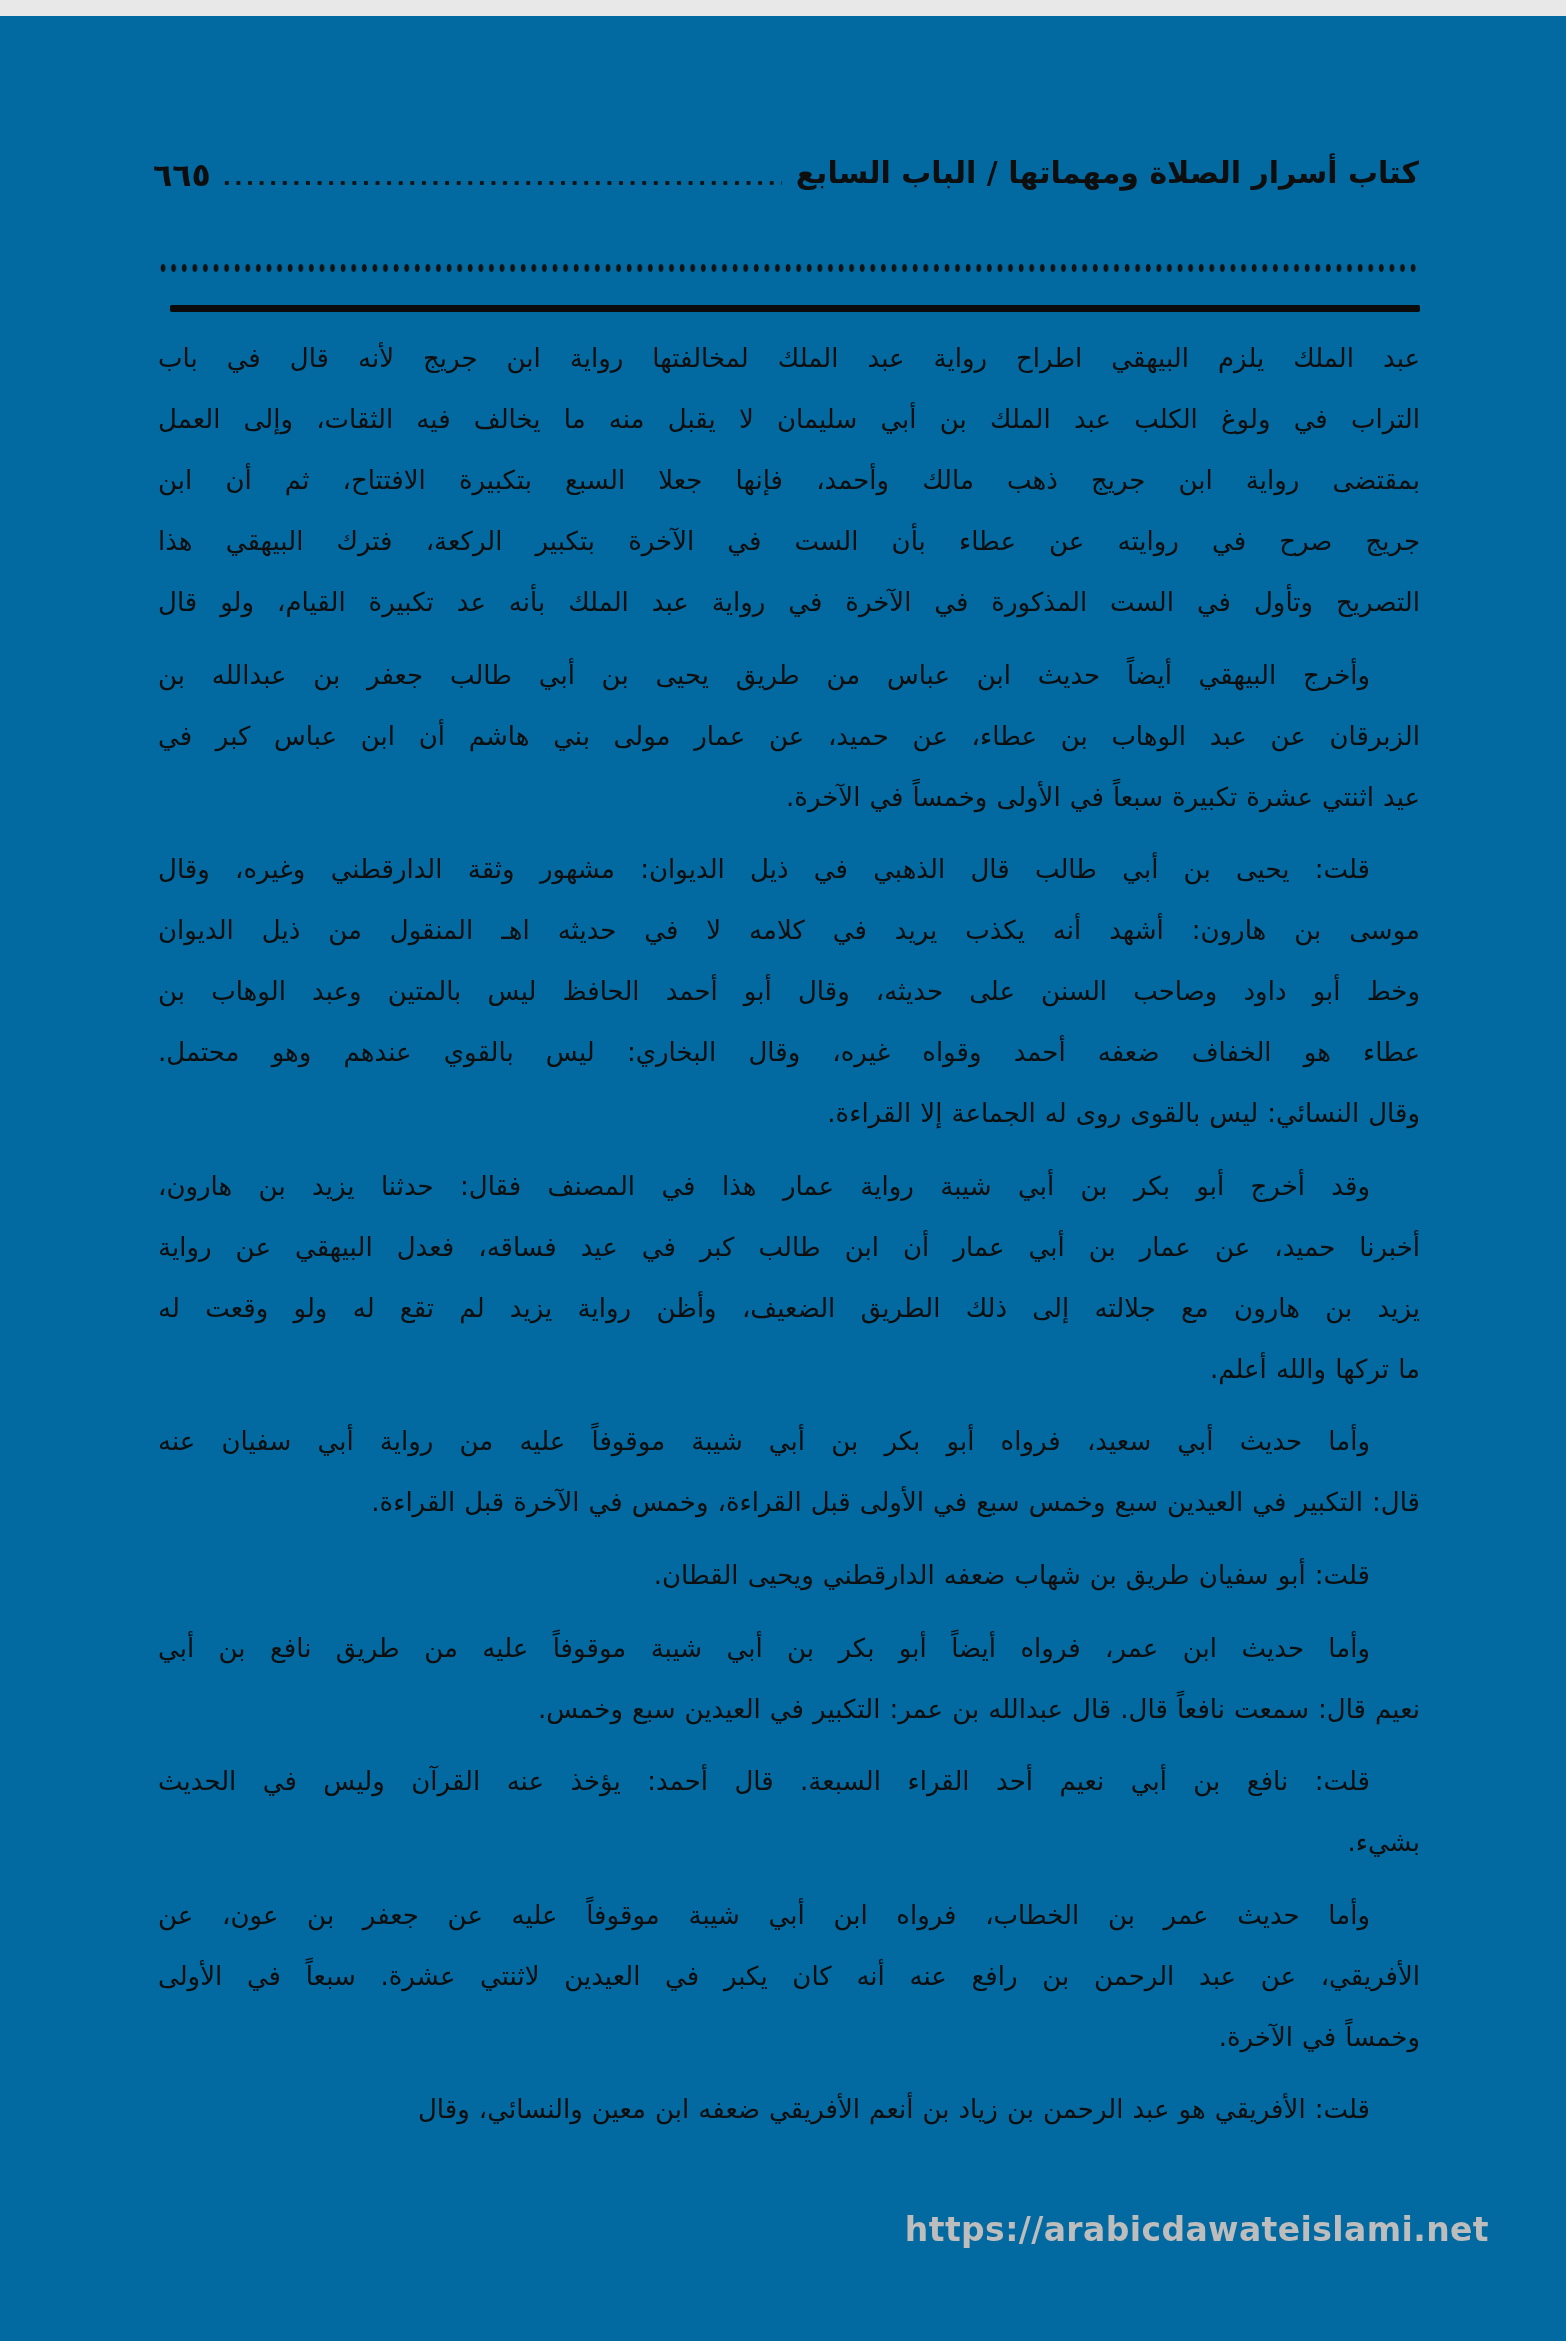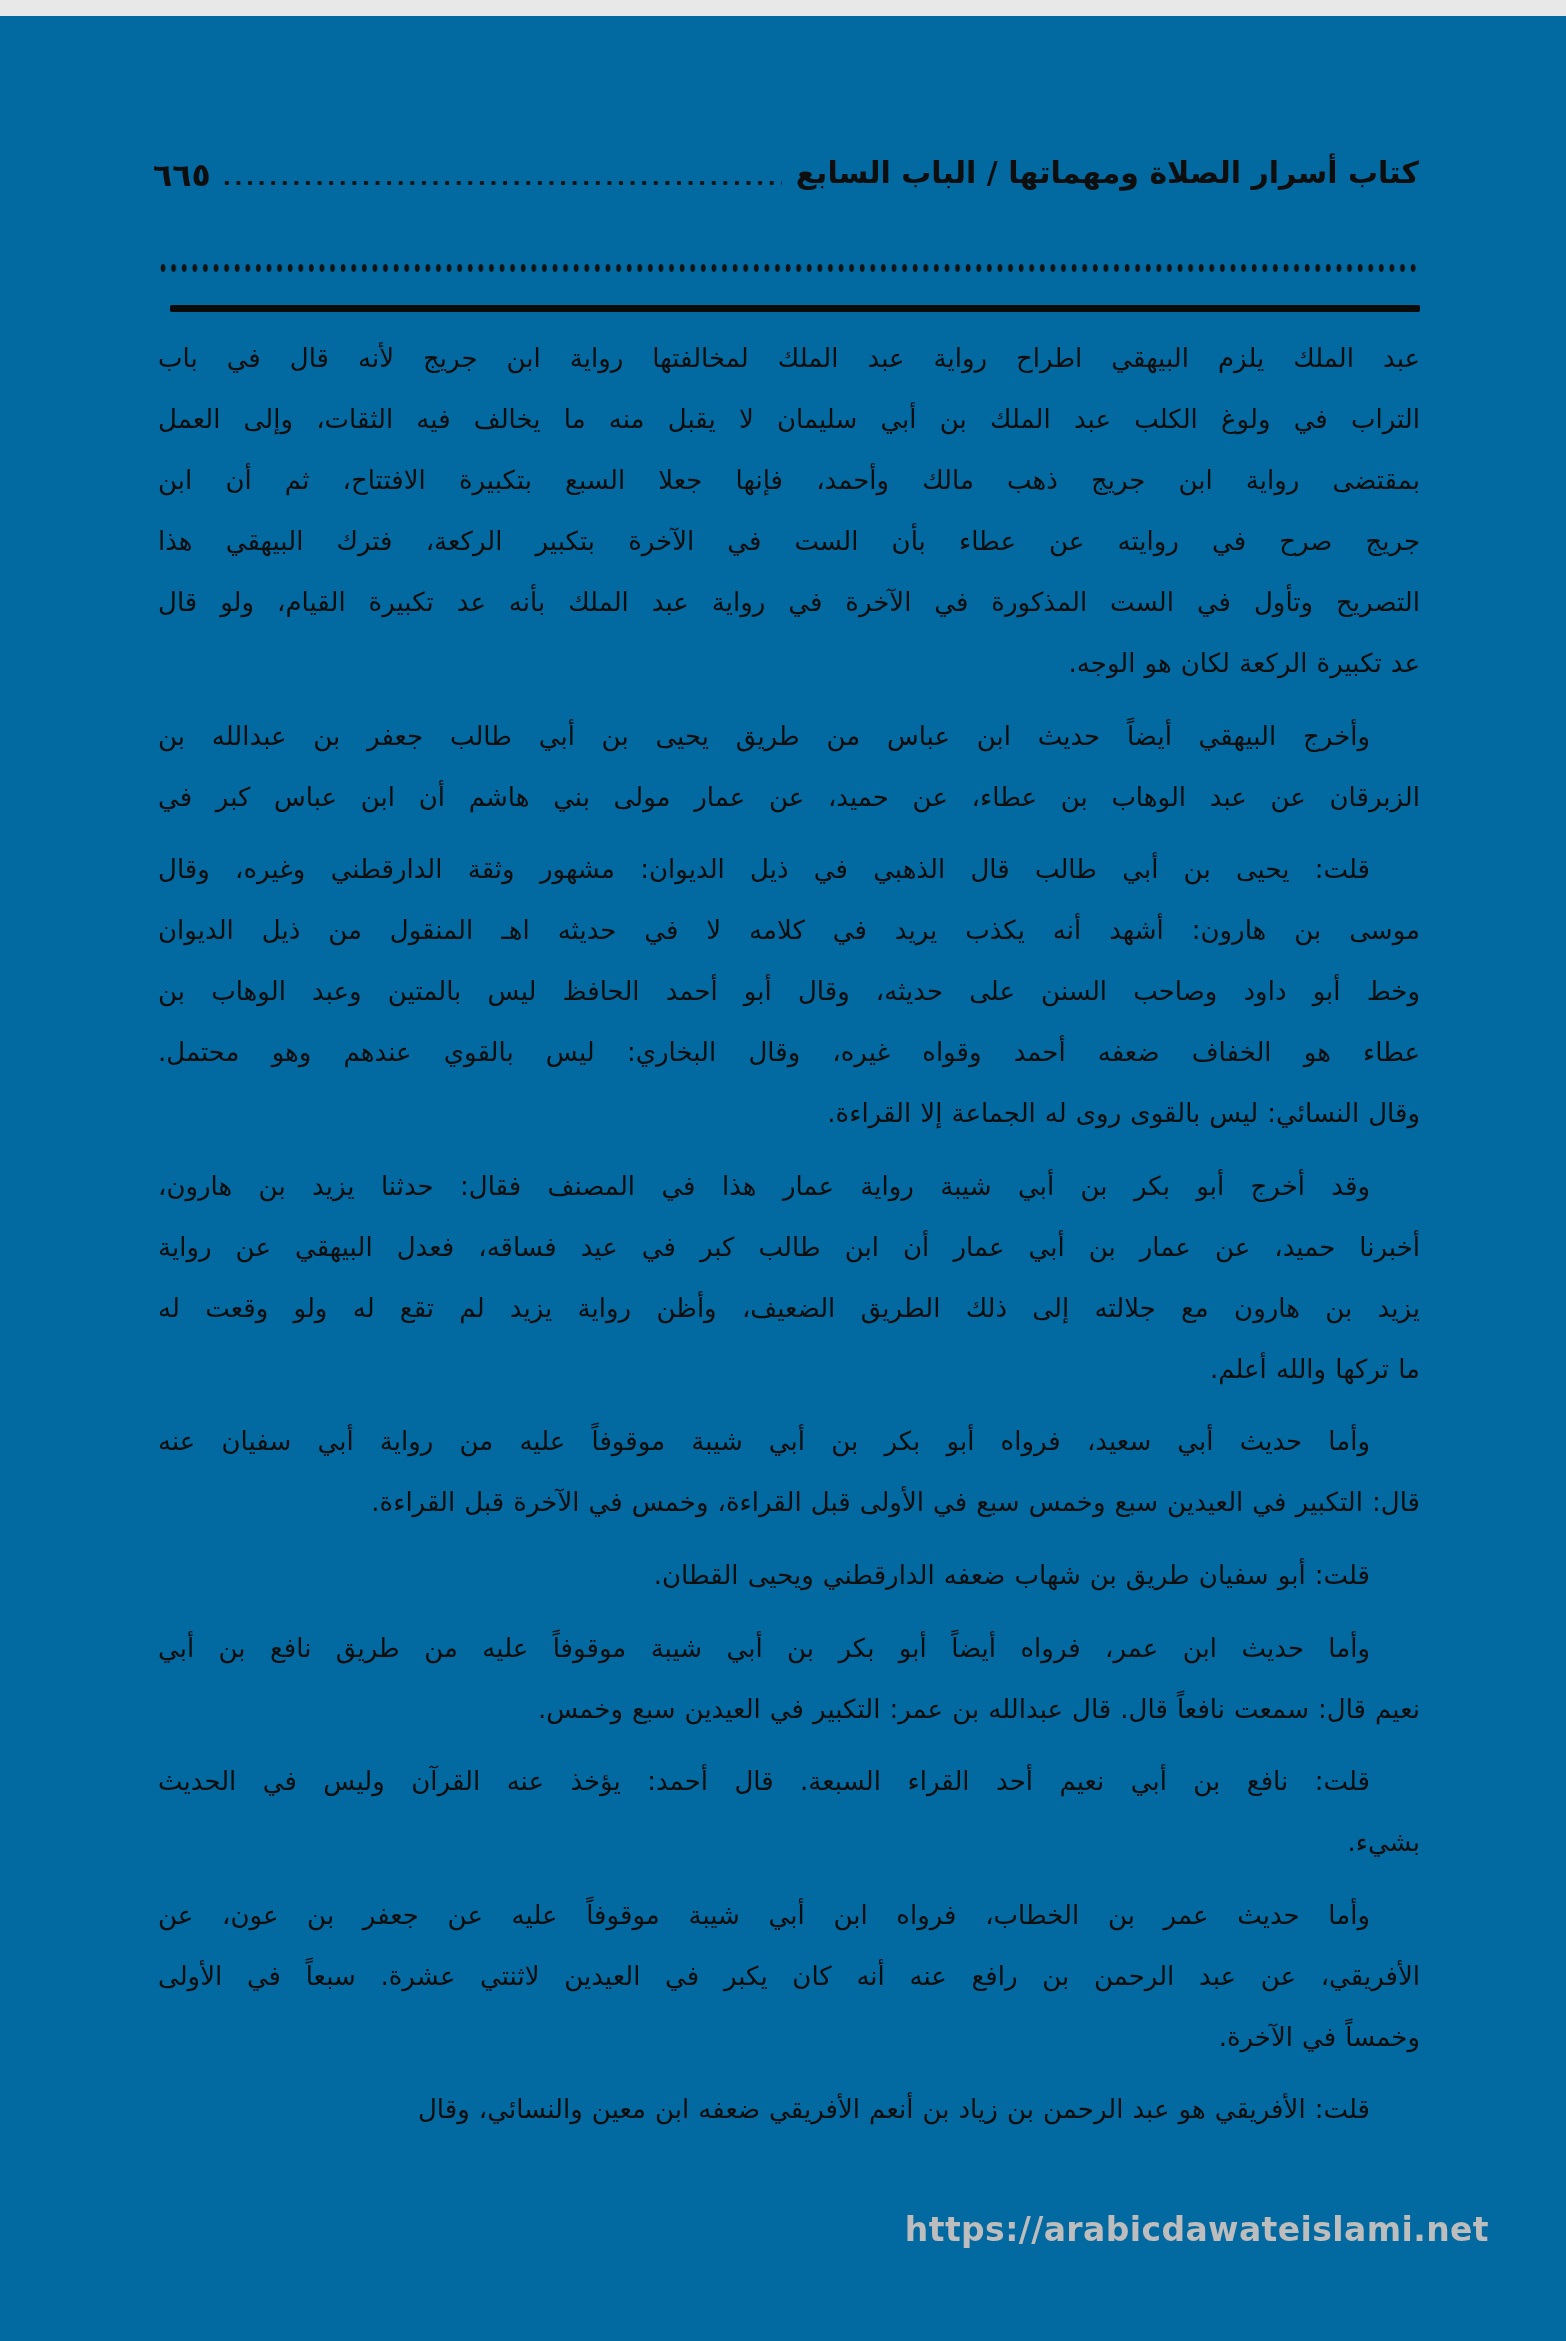--- a/index.html
+++ b/index.html
@@ -119,25 +119,25 @@
   <div class="dotted-rule"></div>
   <div class="solid-rule"></div>
 
   <div class="body-block" id="body-block">
       <div class="para">
         <div class="line">عبد الملك يلزم البيهقي اطراح رواية عبد الملك لمخالفتها رواية ابن جريج لأنه قال في باب</div>
         <div class="line">التراب في ولوغ الكلب عبد الملك بن أبي سليمان لا يقبل منه ما يخالف فيه الثقات، وإلى العمل</div>
         <div class="line">بمقتضى رواية ابن جريج ذهب مالك وأحمد، فإنها جعلا السبع بتكبيرة الافتتاح، ثم أن ابن</div>
         <div class="line">جريج صرح في روايته عن عطاء بأن الست في الآخرة بتكبير الركعة، فترك البيهقي هذا</div>
         <div class="line">التصريح وتأول في الست المذكورة في الآخرة في رواية عبد الملك بأنه عد تكبيرة القيام، ولو قال</div>
-        <div class="line last">عد تكبيرة الركعة لكان هو الوجه.</div>
       </div>
       <div class="para indent">
         <div class="line">وأخرج البيهقي أيضاً حديث ابن عباس من طريق يحيى بن أبي طالب جعفر بن عبدالله بن</div>
         <div class="line">الزبرقان عن عبد الوهاب بن عطاء، عن حميد، عن عمار مولى بني هاشم أن ابن عباس كبر في</div>
+        <div class="line last">عيد اثنتي عشرة تكبيرة سبعاً في الأولى وخمساً في الآخرة.</div>
       </div>
       <div class="para indent">
         <div class="line">قلت: يحيى بن أبي طالب قال الذهبي في ذيل الديوان: مشهور وثقة الدارقطني وغيره، وقال</div>
         <div class="line">موسى بن هارون: أشهد أنه يكذب يريد في كلامه لا في حديثه اهـ المنقول من ذيل الديوان</div>
         <div class="line">وخط أبو داود وصاحب السنن على حديثه، وقال أبو أحمد الحافظ ليس بالمتين وعبد الوهاب بن</div>
         <div class="line">عطاء هو الخفاف ضعفه أحمد وقواه غيره، وقال البخاري: ليس بالقوي عندهم وهو محتمل.</div>
         <div class="line last">وقال النسائي: ليس بالقوى روى له الجماعة إلا القراءة.</div>
       </div>
       <div class="para indent">
         <div class="line">وقد أخرج أبو بكر بن أبي شيبة رواية عمار هذا في المصنف فقال: حدثنا يزيد بن هارون،</div>

